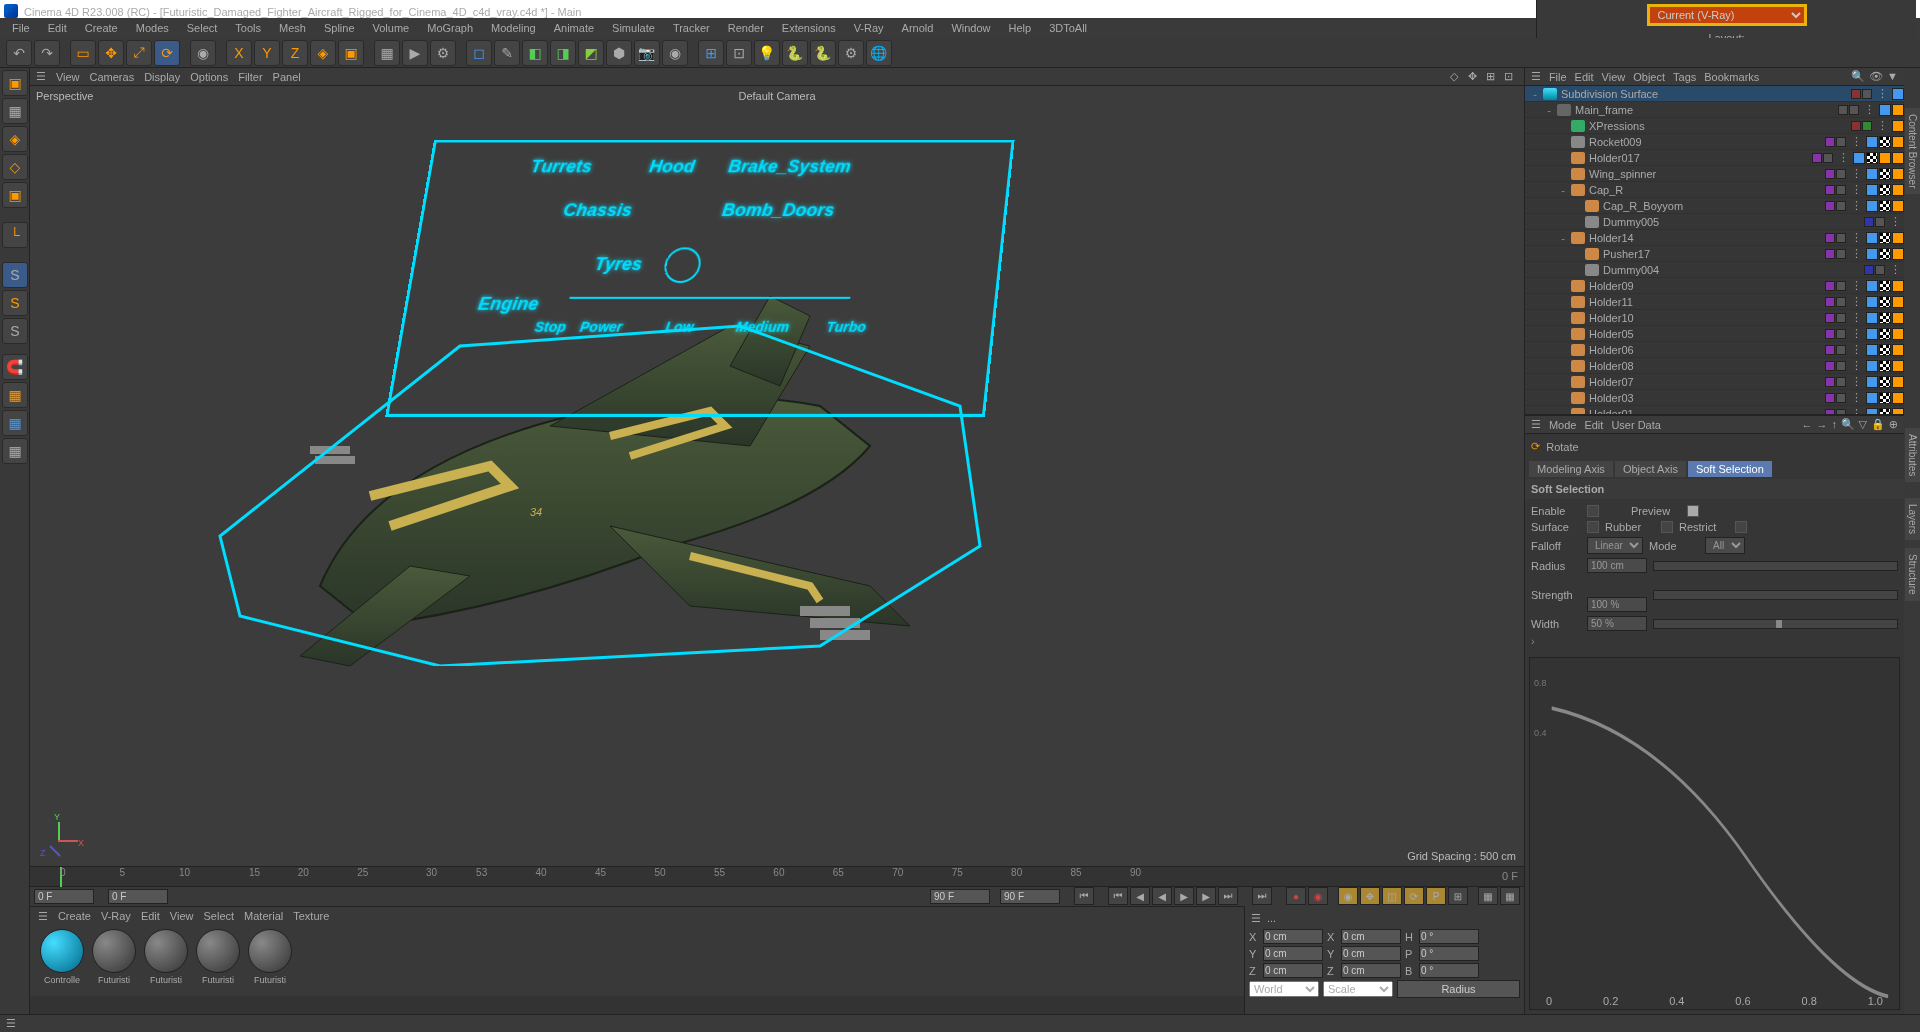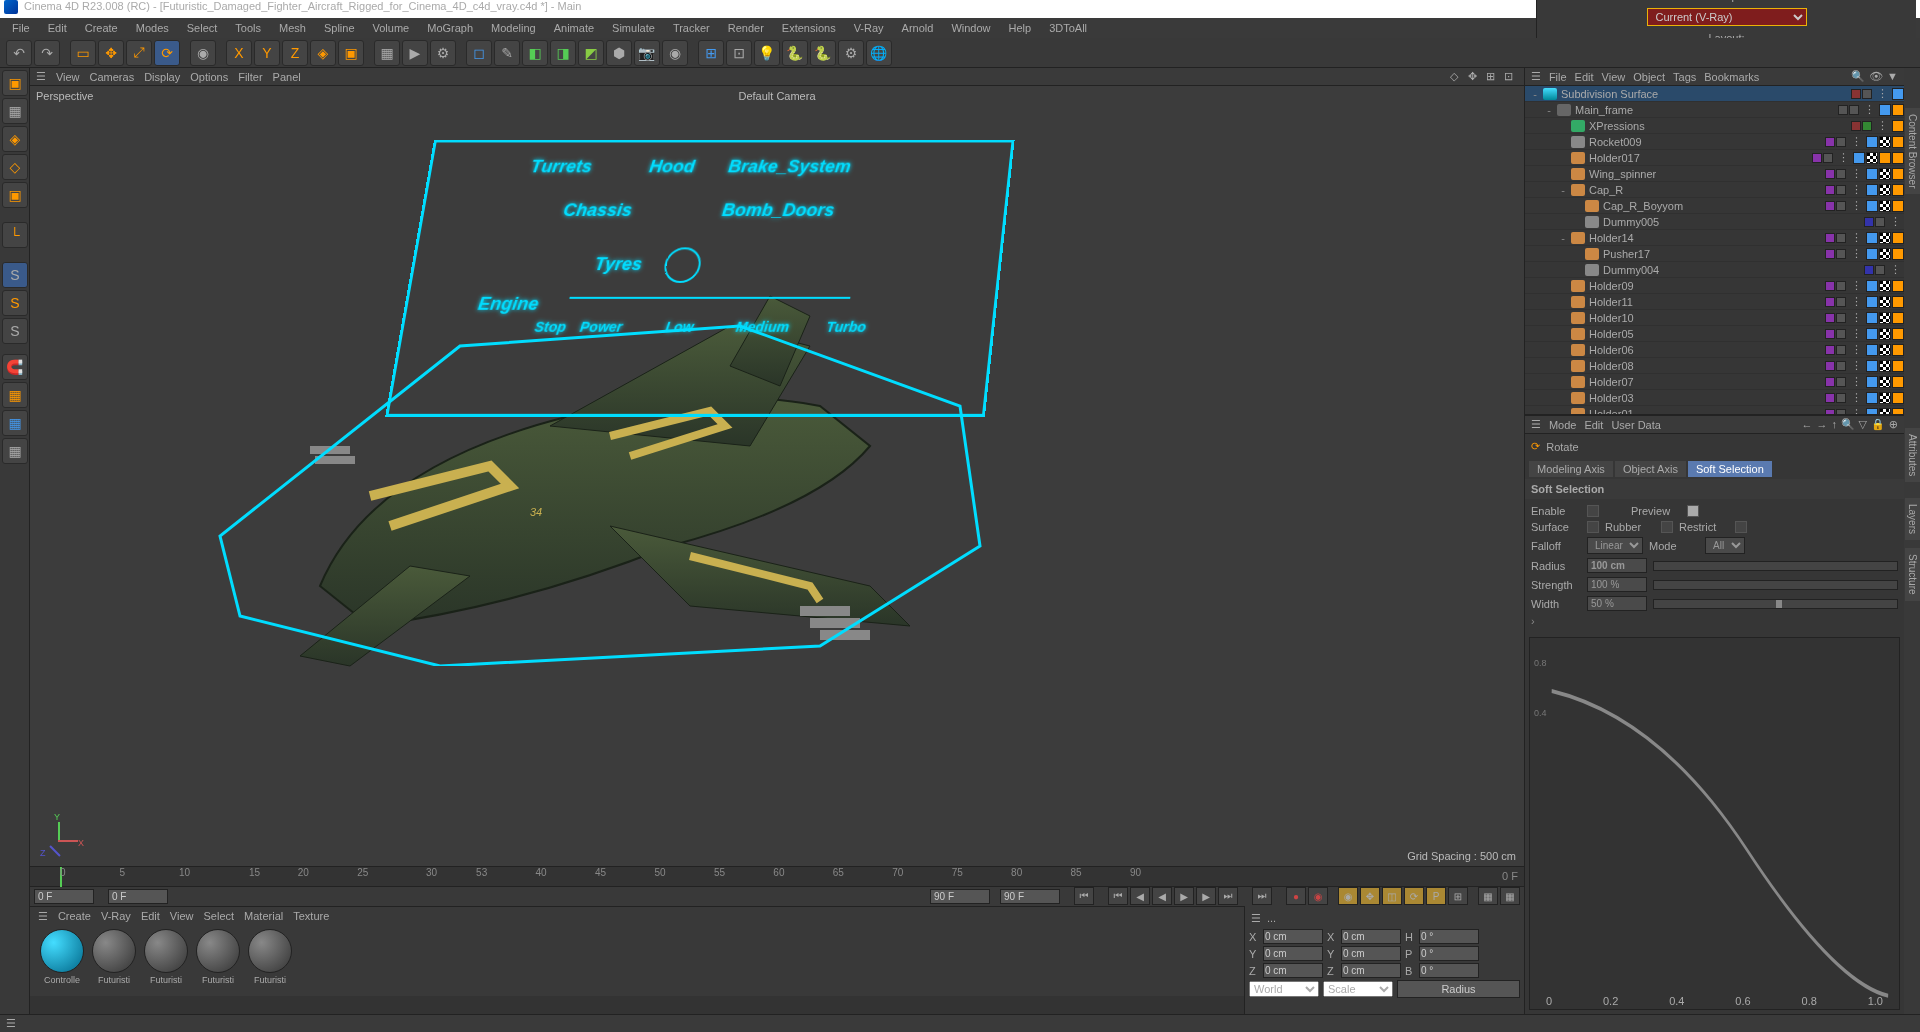--- a/index.html
+++ b/index.html
@@ -1,24 +1,24 @@
 <!DOCTYPE html>
 <html><head>
 <meta charset="utf-8">
 <style>
 *{margin:0;padding:0;box-sizing:border-box;font-family:Arial,sans-serif;font-size:11px;color:#aaa;user-select:none}
 body{background:#333;width:1920px;height:1032px;overflow:hidden;display:flex;flex-direction:column}
-.titlebar{height:18px;background:#fff;display:flex;align-items:flex-start;padding:0 4px;color:#000}
+.titlebar{height:18px;background:#fff;display:flex;align-items:flex-end;padding:0 4px;color:#000}
 .titlebar .logo{width:14px;height:14px;background:linear-gradient(135deg,#06c,#039);border-radius:2px;margin-right:6px}
 .titlebar .controls{margin-left:auto;display:flex;gap:8px}
 .titlebar .controls span{width:40px;text-align:center;cursor:pointer;color:#000}
 .menubar{height:20px;background:#3a3a3a;display:flex;align-items:center;padding:0 4px;gap:2px}
 .menubar span{padding:2px 8px;cursor:pointer}
 .menubar .right{margin-left:auto;display:flex;align-items:center;gap:4px}
-.menubar select{background:#7f1d1d;border:1px solid #eab308;color:#ccc;font-size:11px;padding:1px 4px;width:160px}
+.menubar select{background:#c2410c;border:3px solid #eab308;color:#ccc;font-size:11px;padding:1px 4px;width:160px}
 .toolbar{height:30px;background:#393939;display:flex;align-items:center;padding:2px 6px;gap:2px;border-bottom:1px solid #222}
 .tbtn{width:26px;height:26px;background:#444;border:1px solid #2a2a2a;border-radius:3px;display:flex;align-items:center;justify-content:center;cursor:pointer;font-size:14px}
 .tbtn.orange{color:#f90}
 .tbtn.blue{color:#49e}
 .sep{width:6px}
 .main{flex:1;display:flex;min-height:0}
 .lefttools{width:30px;background:#393939;display:flex;flex-direction:column;gap:2px;padding:2px;border-right:1px solid #222}
 .lefttools .tbtn{width:26px;height:26px}
 .lefttools .tbtn.sel{background:#3a5a8a}
 .center{flex:1;display:flex;flex-direction:column;min-width:0}
@@ -734,26 +734,26 @@
             <div class="checkbox"></div>
         </div>
         <div class="arow">
           <label>Falloff</label>
           <select><option>Linear</option></select>
           <label>Mode</label>
           <select><option>All</option></select>
         </div>
         <div class="arow">
             <label>Radius</label>
-            <input style="width: 60px; font-weight: bold;" value="100 cm">
+            <input style="width: 60px;" value="100 cm">
             <div style="flex:1;height:10px;background:#444;border:1px solid #222"></div>
           </div>
         <div class="arow">
             <label>Strength</label>
-            <input style="width: 60px;" value="100 %">
+            <input style="width: 60px; margin-top: 20px;" value="100 %">
             <div style="flex:1;height:10px;background:#444;border:1px solid #222"></div>
           </div>
         <div class="arow">
             <label>Width</label>
             <input style="width: 60px;" value="50 %">
             <div style="flex:1;height:10px;background:#444;border:1px solid #222;position:relative">
               <div style="position:absolute;left:50%;width:6px;height:100%;background:#888"></div>
             </div>
           </div>
         <div style="color:#888">›</div>

